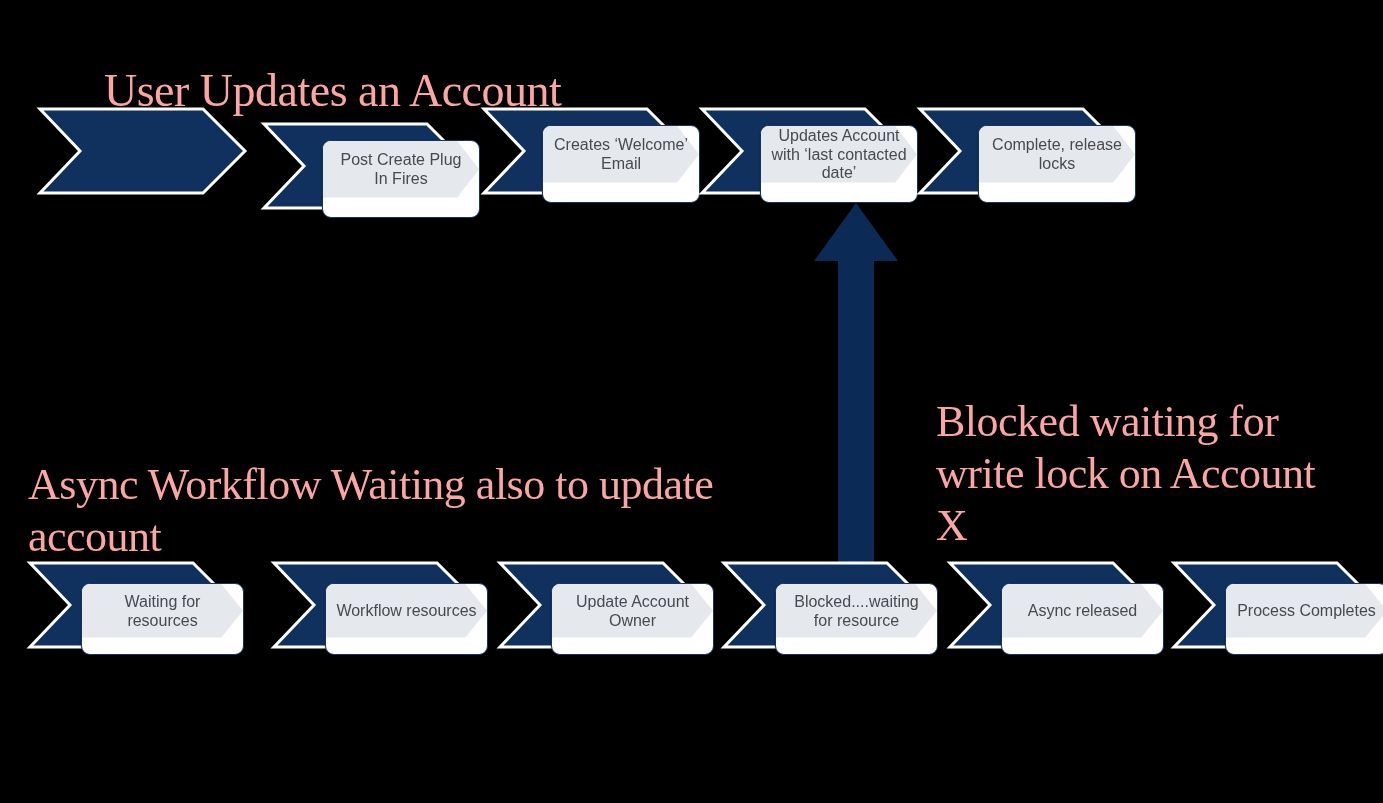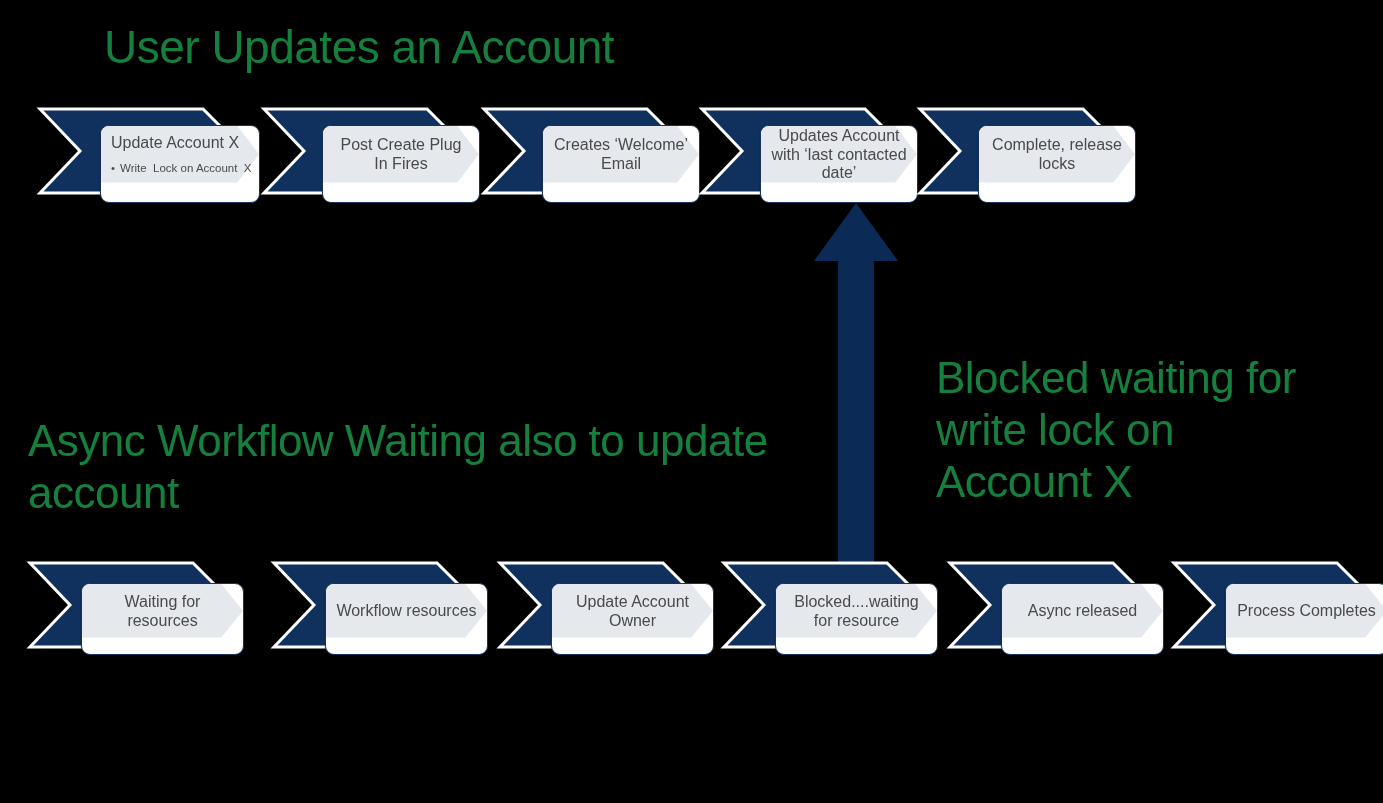--- a/index.html
+++ b/index.html
@@ -20,26 +20,27 @@
   #canvas {
     position: absolute;
     left: 0; top: 0;
     width: 1383px;
     height: 803px;
   }
 
   
   .heading {
     position: absolute;
-    color: #15803d;
-    font-family: Liberation Sans, sans-serif;
+    color: #fca5a5;
+    font-family: Liberation Serif, serif;
     font-weight: 300;
     letter-spacing: -0.5px;
     white-space: pre-wrap;
     line-height: 1.18;
+    margin-top: 44px;
   }
   #title-top {
     left: 104px;
     top: 20px;
     font-size: 46px;
   }
   #label-async {
     left: 28px;
     top: 415px;
     width: 740px;
@@ -130,31 +131,22 @@
 
 <div id="canvas">
 
   <div class="heading" id="title-top">User Updates an Account</div>
 
   <div id="top-row">
       <div class="step" style="left: 38px; top: 107px; width: 205px; height: 180px;">
         <svg class="chev-svg" width="209" height="88" viewBox="-2 -2 209 88">
           <path d="M0,0 L163,0 L205,42 L163,84 L0,84 L40,42 Z" fill="#10305e" stroke="#ffffff" stroke-width="3" stroke-linejoin="miter"></path>
         </svg>
-        <div class="card" style="left: 62px; top: 18px; width: 160px; height: 78px;">
-          <svg class="card-band" width="160" height="78" viewBox="0 0 160 78" preserveAspectRatio="none">
-            <path d="M0,0 L138,0 L160,29 L138,58 L0,58 Z" fill="#e5e8ed"></path>
-          </svg>
-          <div class="card-text" style="height: 58px; padding: 8px 10px 0px; align-items: flex-start; justify-content: flex-start;">
-            <div class="card-title left">Update Account X</div>
-            <div class="card-bullet"><span class="dot">•</span><span>Write  Lock on Account  X</span></div>
-          </div>
-        </div>
-      </div>
-      <div class="step" style="left: 262px; top: 107px; width: 205px; height: 180px;">
+      </div>
+      <div class="step" style="left: 262px; top: 122px; width: 205px; height: 180px;">
         <svg class="chev-svg" width="209" height="88" viewBox="-2 -2 209 88">
           <path d="M0,0 L163,0 L205,42 L163,84 L0,84 L40,42 Z" fill="#10305e" stroke="#ffffff" stroke-width="3" stroke-linejoin="miter"></path>
         </svg>
         <div class="card" style="left: 60px; top: 18px; width: 158px; height: 78px;">
           <svg class="card-band" width="158" height="78" viewBox="0 0 158 78" preserveAspectRatio="none">
             <path d="M0,0 L136,0 L158,29 L136,58 L0,58 Z" fill="#e5e8ed"></path>
           </svg>
           <div class="card-text" style="height: 58px; padding: 0px 10px;">
             <div class="card-title">Post Create Plug In Fires</div>
           </div>

